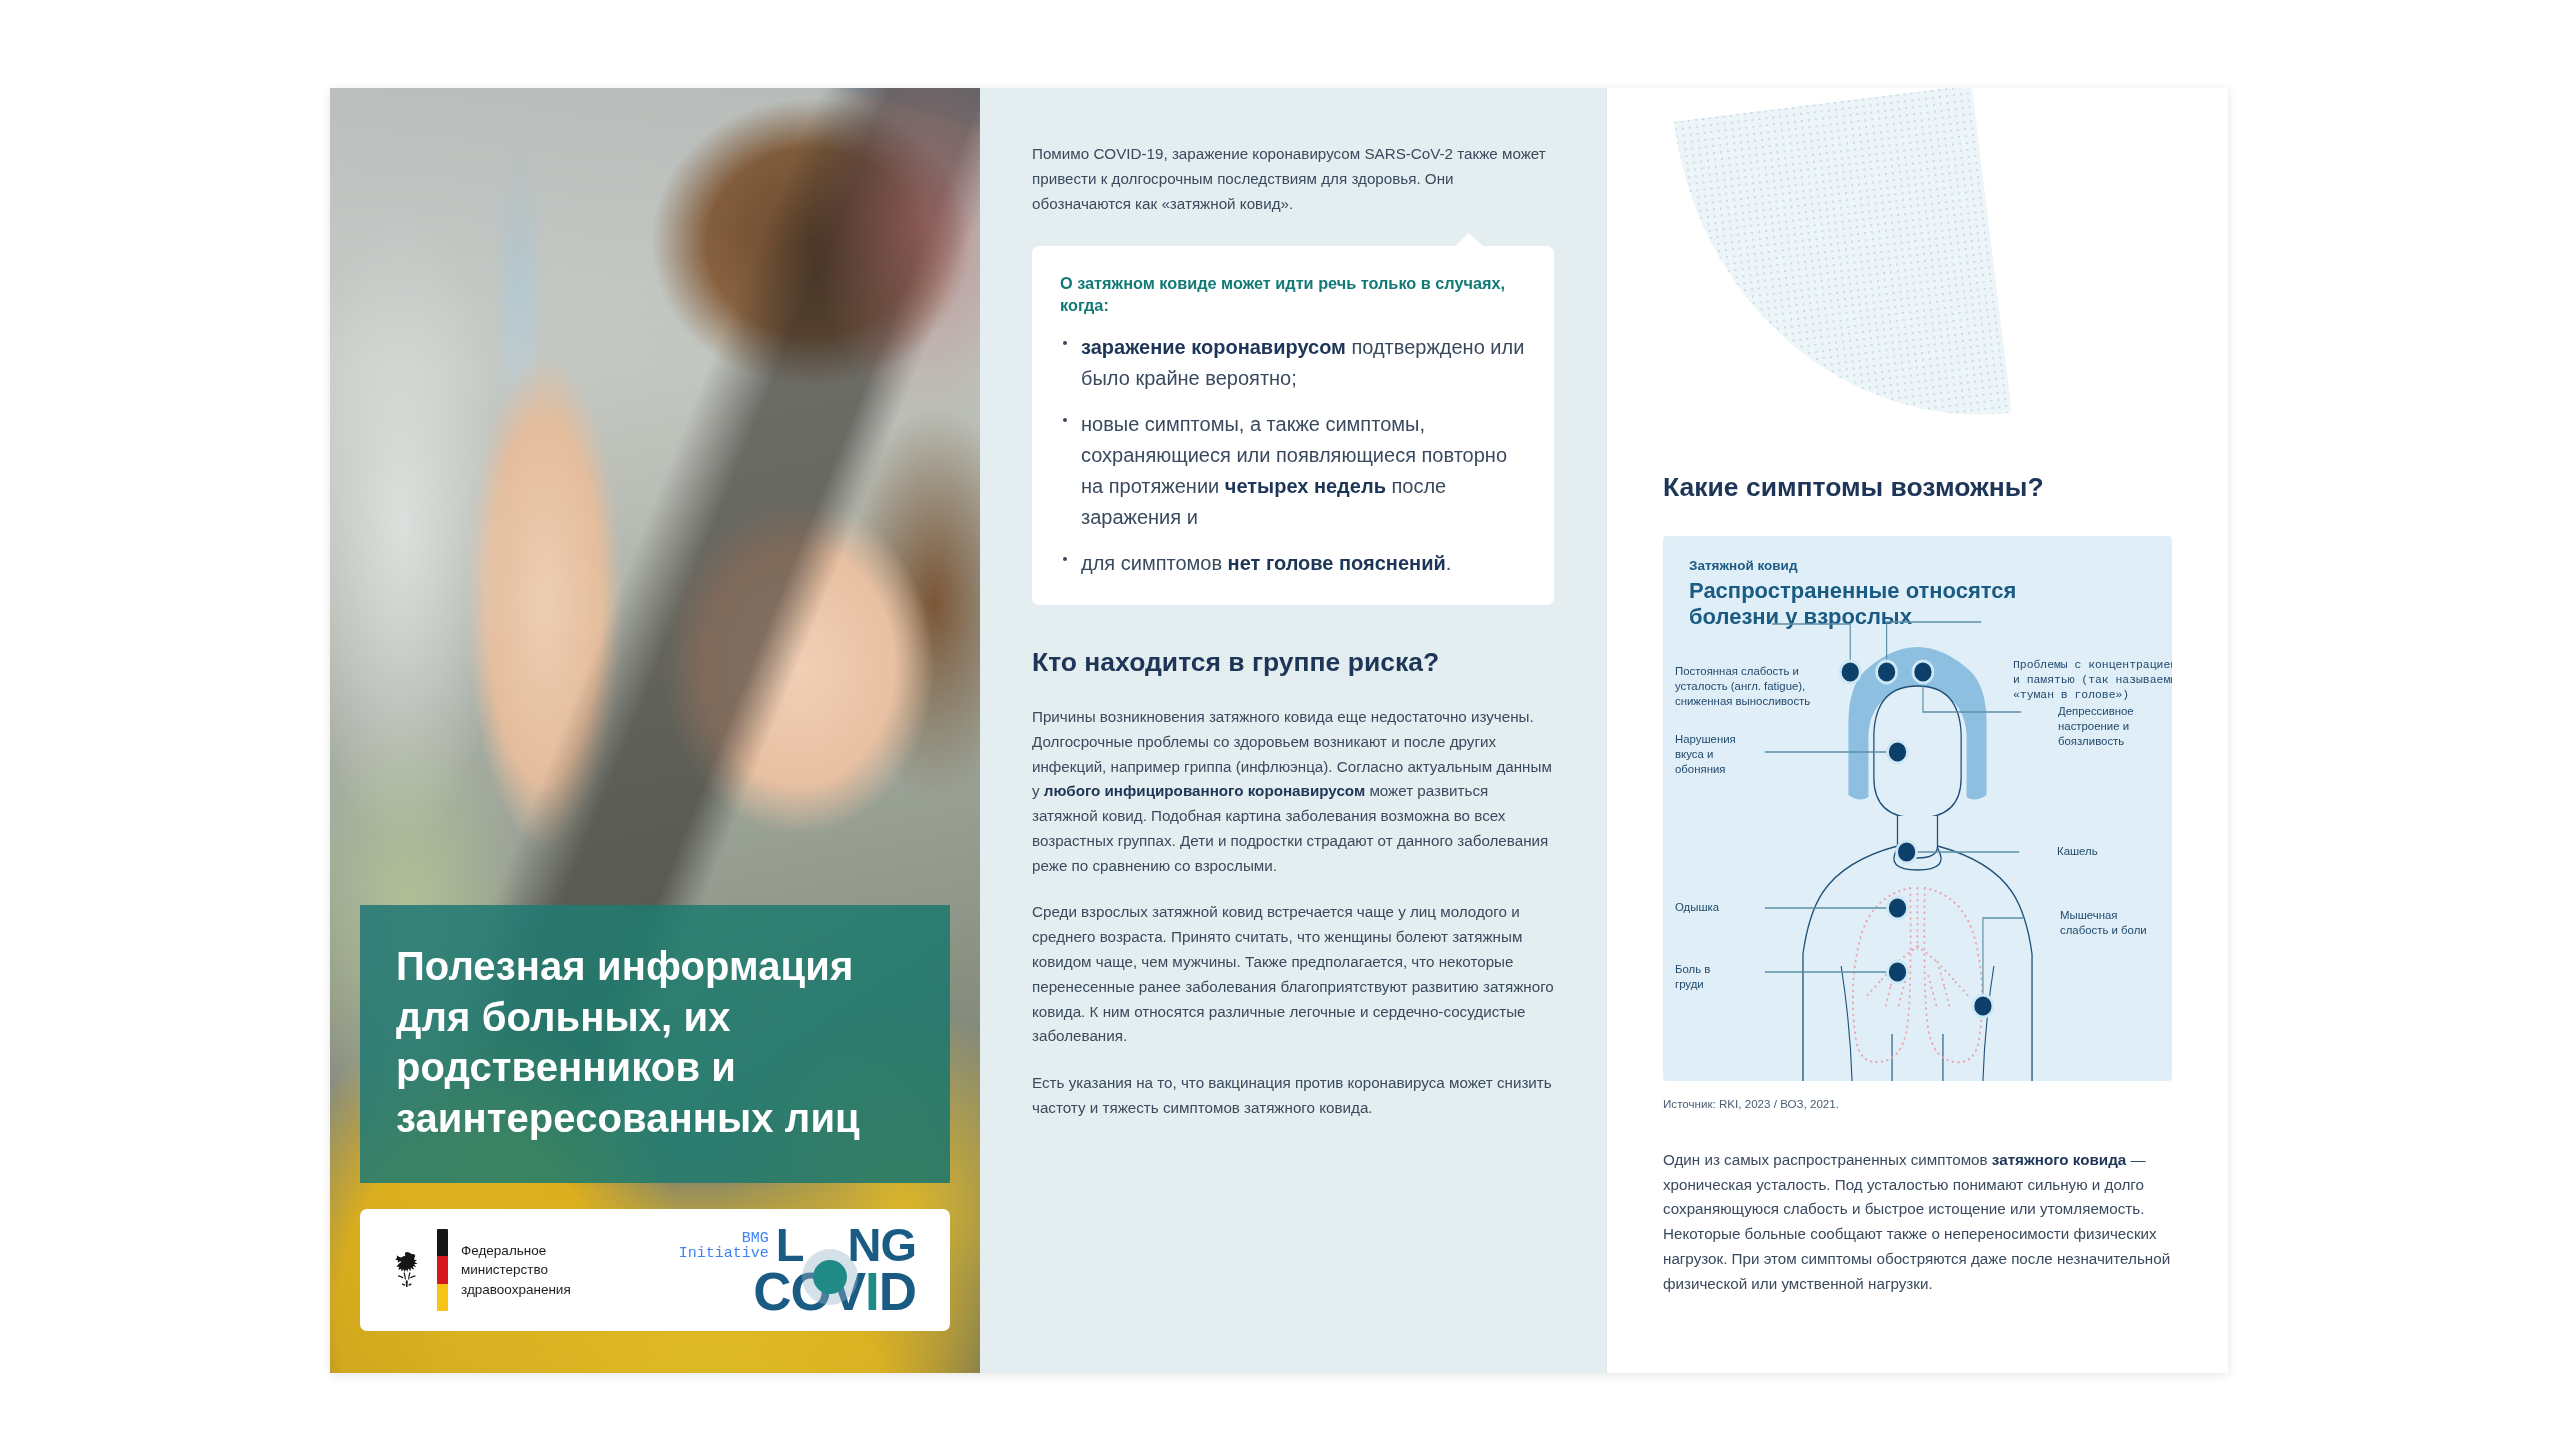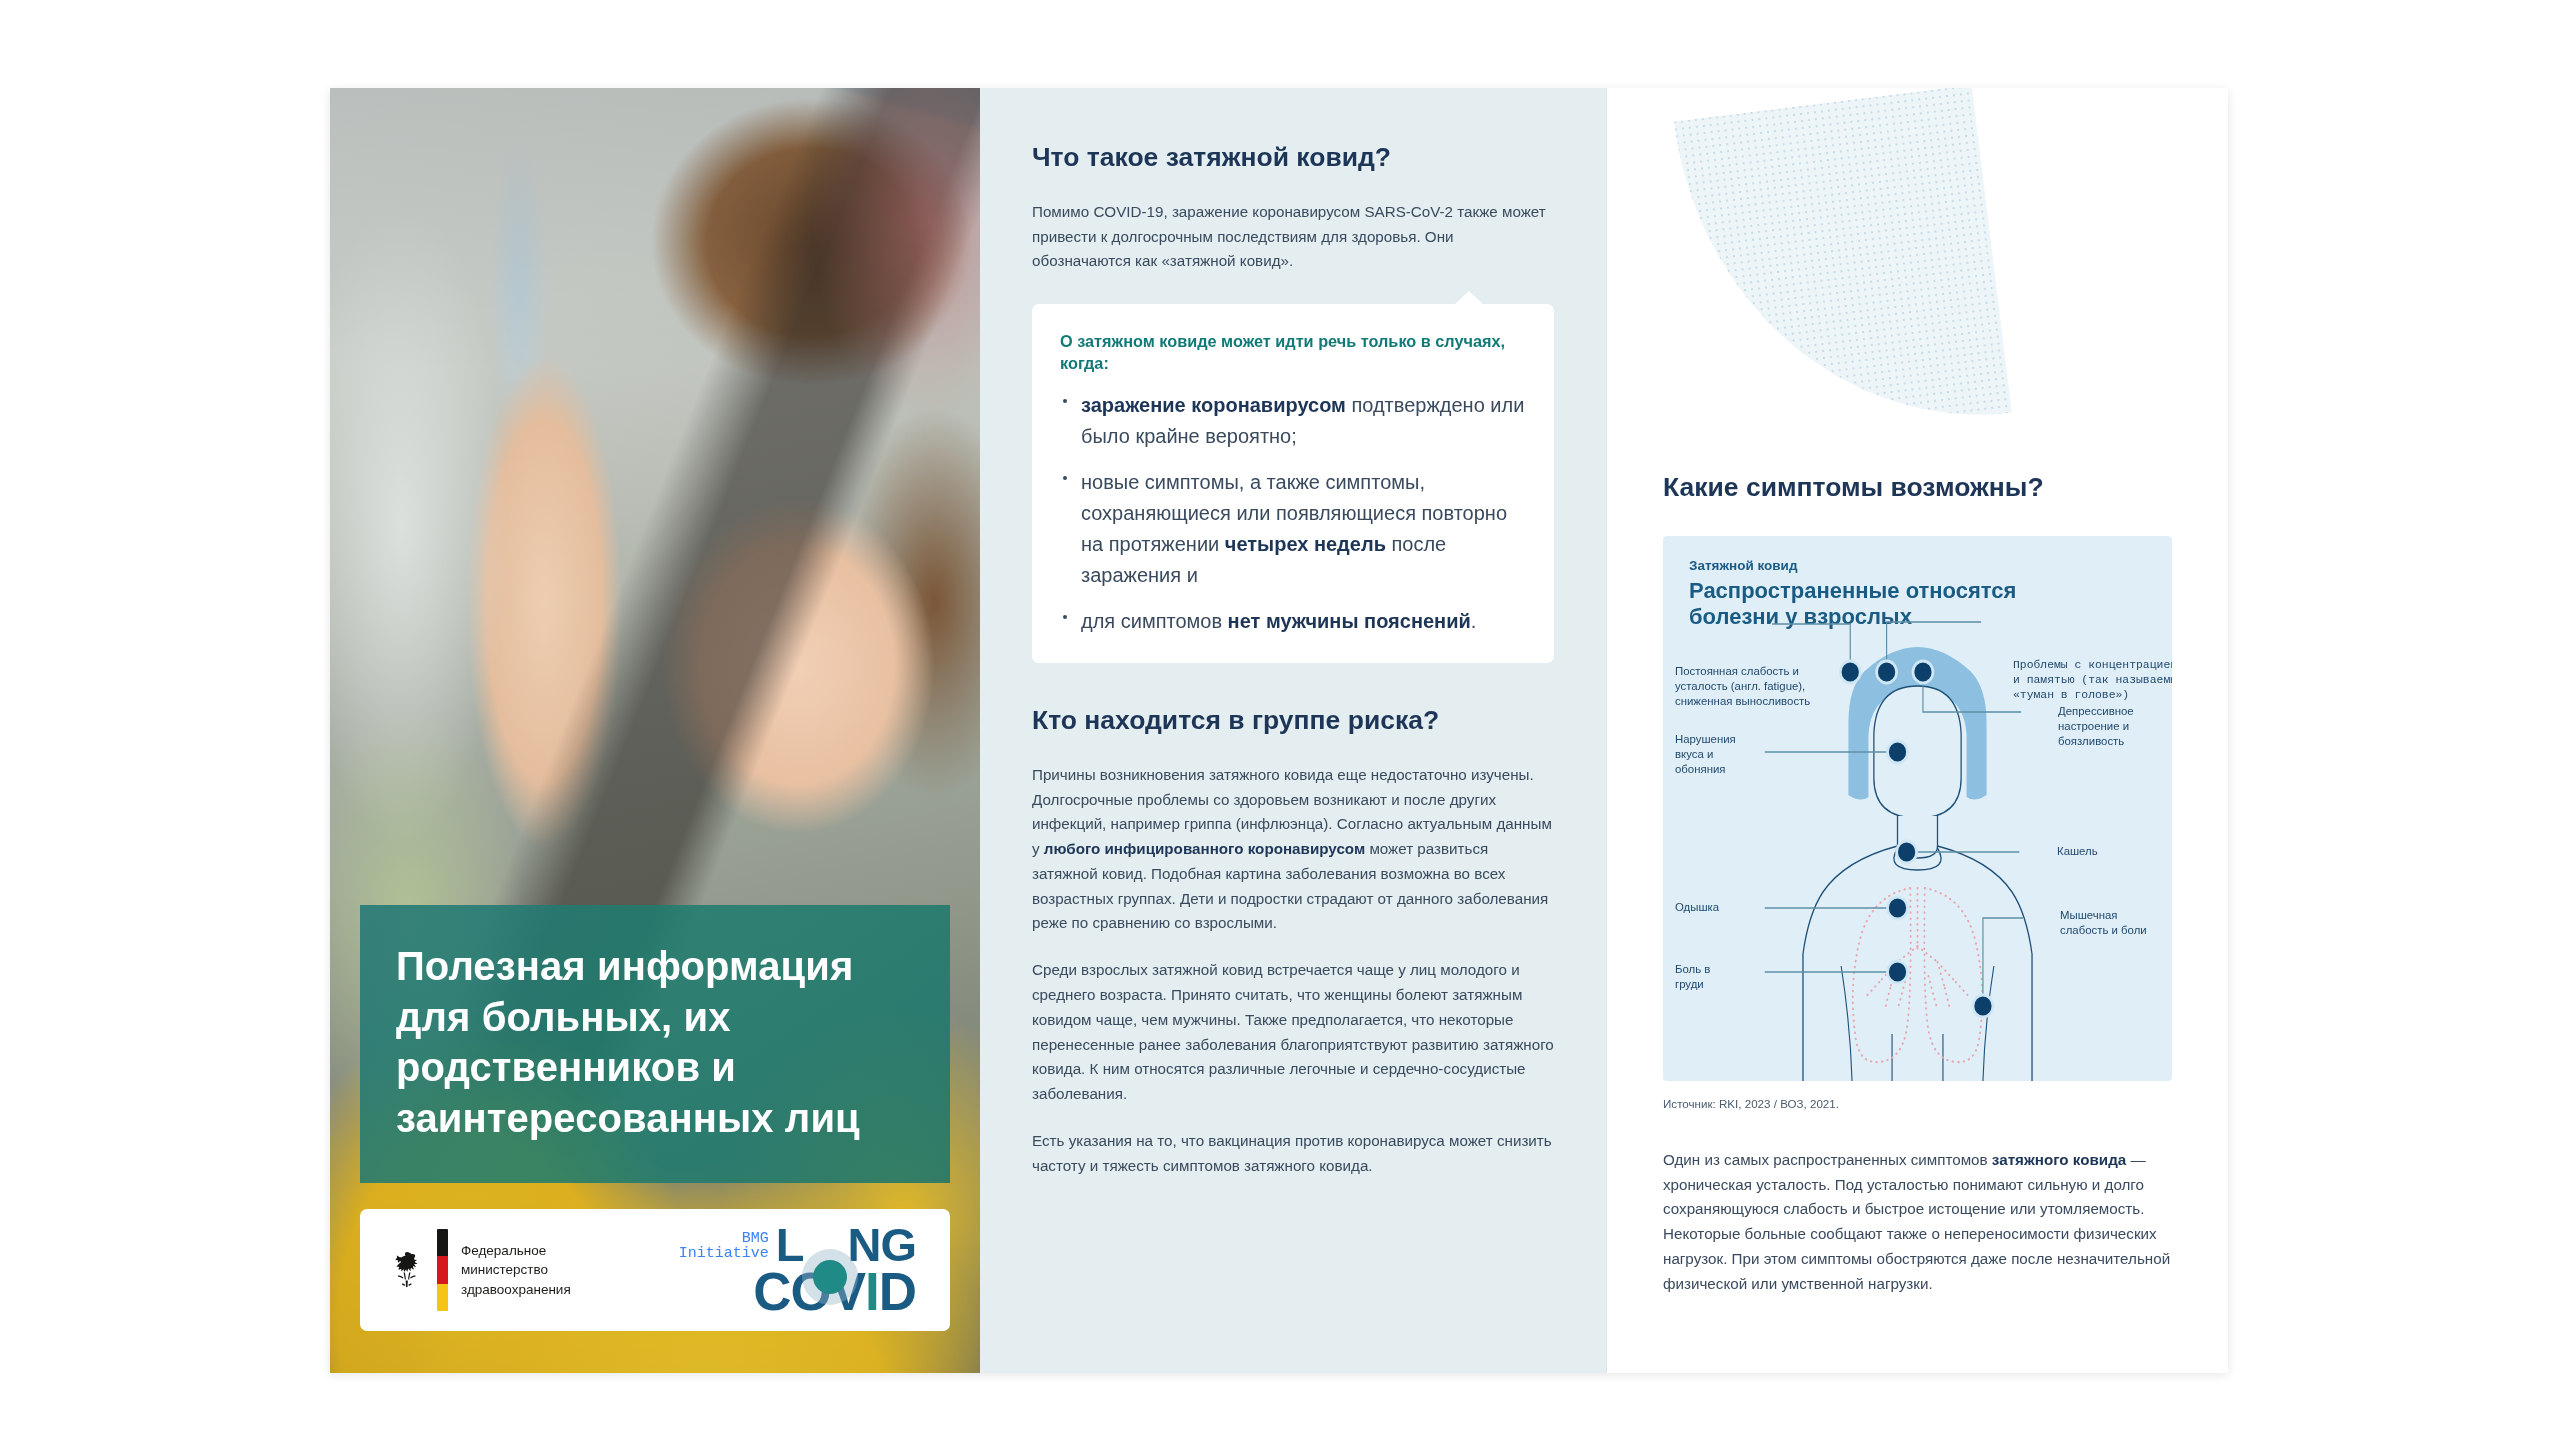--- a/index.html
+++ b/index.html
@@ -227,29 +227,28 @@
           </div>
         </div>
         <div class="lc-covid">
           <span>COV</span><span class="teal">I</span><span>D</span>
         </div>
       </div>
     </div>
   </div>
 
   <div class="col-mid">
-    <h2 class="sec">Что такое затяжной ковид?</h2>
     <p class="body">Помимо COVID-19, заражение коронавирусом SARS-CoV-2 также может привести к долгосрочным последствиям для здоровья. Они обозначаются как «затяжной ковид».</p>
 
     <div class="callout">
       <h3>О затяжном ковиде может идти речь только в случаях, когда:</h3>
       <ul>
         <li><b>заражение коронавирусом</b><span> подтверждено или было крайне вероятно;</span></li>
         <li><span>новые симптомы, а также симптомы, сохраняющиеся или появляющиеся повторно на протяжении </span><b>четырех недель</b><span> после заражения и</span></li>
-        <li><span>для симптомов </span><b>нет мужчины пояснений</b><span>.</span></li>
+        <li><span>для симптомов </span><b>нет голове пояснений</b><span>.</span></li>
       </ul>
     </div>
 
     <h2 class="sec">Кто находится в группе риска?</h2>
     <p class="body">
       <span>Причины возникновения затяжного ковида еще недостаточно изучены. Долгосрочные проблемы со здоровьем возникают и после других инфекций, например гриппа (инфлюэнца). Согласно актуальным данным у </span><b>любого инфицированного коронавирусом</b><span> может развиться затяжной ковид. Подобная картина заболевания возможна во всех возрастных группах. Дети и подростки страдают от данного заболевания реже по сравнению со взрослыми.</span>
     </p>
     <p class="body">Среди взрослых затяжной ковид встречается чаще у лиц молодого и среднего возраста. Принято считать, что женщины болеют затяжным ковидом чаще, чем мужчины. Также предполагается, что некоторые перенесенные ранее заболевания благоприятствуют развитию затяжного ковида. К ним относятся различные легочные и сердечно-сосудистые заболевания.</p>
     <p class="body">Есть указания на то, что вакцинация против коронавируса может снизить частоту и тяжесть симптомов затяжного ковида.</p>
   </div>

